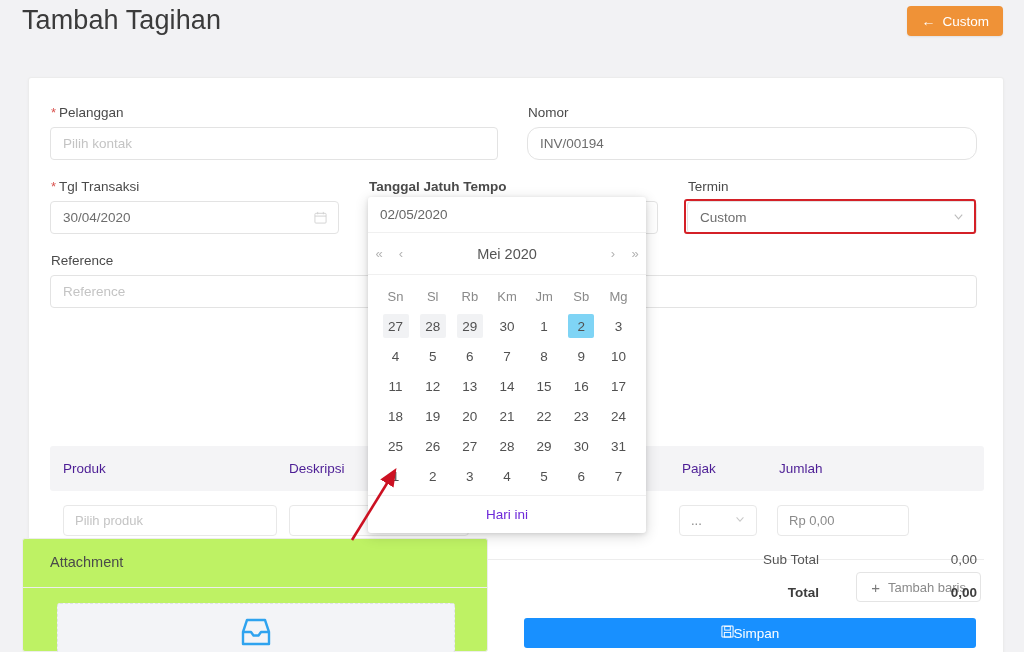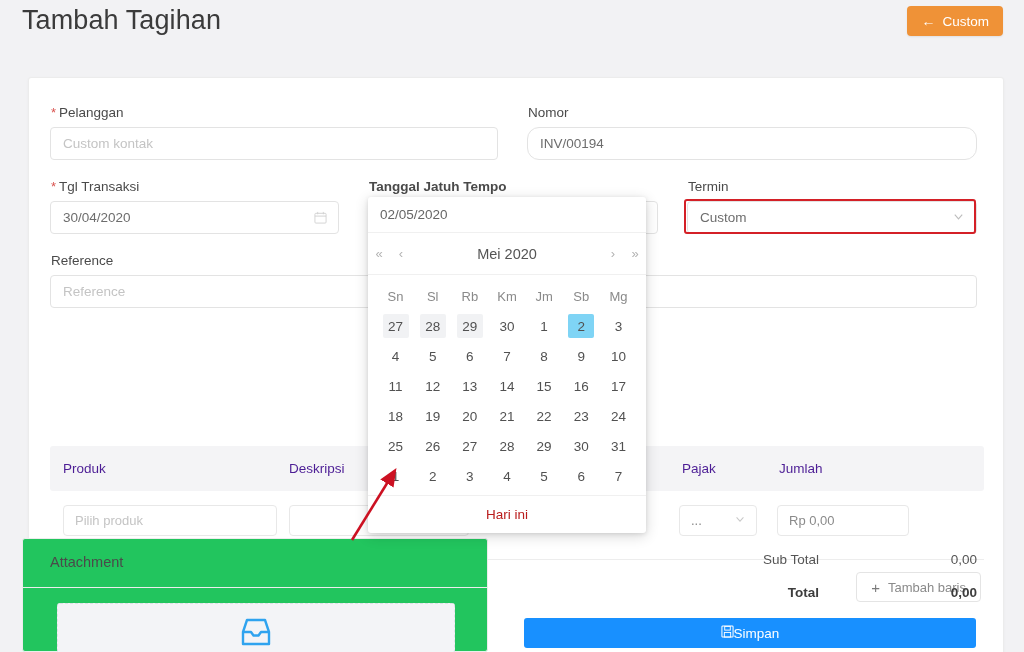--- a/index.html
+++ b/index.html
@@ -140,21 +140,21 @@
     font-size: 13.5px;
     display: flex; align-items: center; justify-content: center; gap: 0;
     cursor: pointer;
     font-family: "Liberation Sans", sans-serif;
   }
 
   
   .attach-card {
     position: absolute; left: 22px; top: 538px;
     width: 466px; height: 114px;
-    background: #22c55e;
+    background: #bef264;
     border: 1px solid #ececec;
     border-radius: 3px;
     text-decoration: underline;
   }
   .attach-title {
     position: absolute; left: 27px; top: 15px;
     font-size: 14.5px; color: #4a4a4a;
   }
   .attach-hdr-line {
     position: absolute; left: 0; top: 48px; width: 100%; height: 1px; background: #ededed;
@@ -215,21 +215,21 @@
     border-radius: 2px; cursor: pointer;
   }
   td.out .cell { color: #c9c9c9; }
   td.prev-range .cell { background: #f1f2f4; color: #bdbdbd; }
   td.sel .cell { background: #7fd4f5; color: #2b2b2b; }
   .dp-foot {
     position: absolute; left: 0; bottom: 0;
     width: 278px; height: 38px;
     border-top: 1px solid #f0f0f0;
     display: flex; align-items: center; justify-content: center;
-    font-size: 13.5px; color: #b91c1c; cursor: pointer;
+    font-size: 13.5px; color: #6d28d9; cursor: pointer;
   }
 
   
   .ann-arrow { position: absolute; left: 340px; top: 455px; width: 80px; height: 95px; pointer-events: none; }
 </style>
 </head>
 <body>
 
 <div id="root">
 
@@ -239,21 +239,21 @@
     <span class="arr">←</span>
     <span>Custom</span>
   </button>
 
   <div class="card">
 
     <div class="fld-label" style="left:22px; top:27px;">
       <span class="req">*</span><span>Pelanggan</span>
     </div>
     <div class="inp ph" style="left:21px; top:49px; width:448px;">
-      <span>Custom kontak</span>
+      <span>Pilih kontak</span>
     </div>
 
     <div class="fld-label" style="left:499px; top:27px;">Nomor</div>
     <div class="inp" style="left:498px; top:49px; width:450px;border-radius:12px;">
       <span>INV/00194</span>
     </div>
 
     <div class="fld-label" style="left:22px; top:101px;">
       <span class="req">*</span><span>Tgl Transaksi</span>
     </div>

